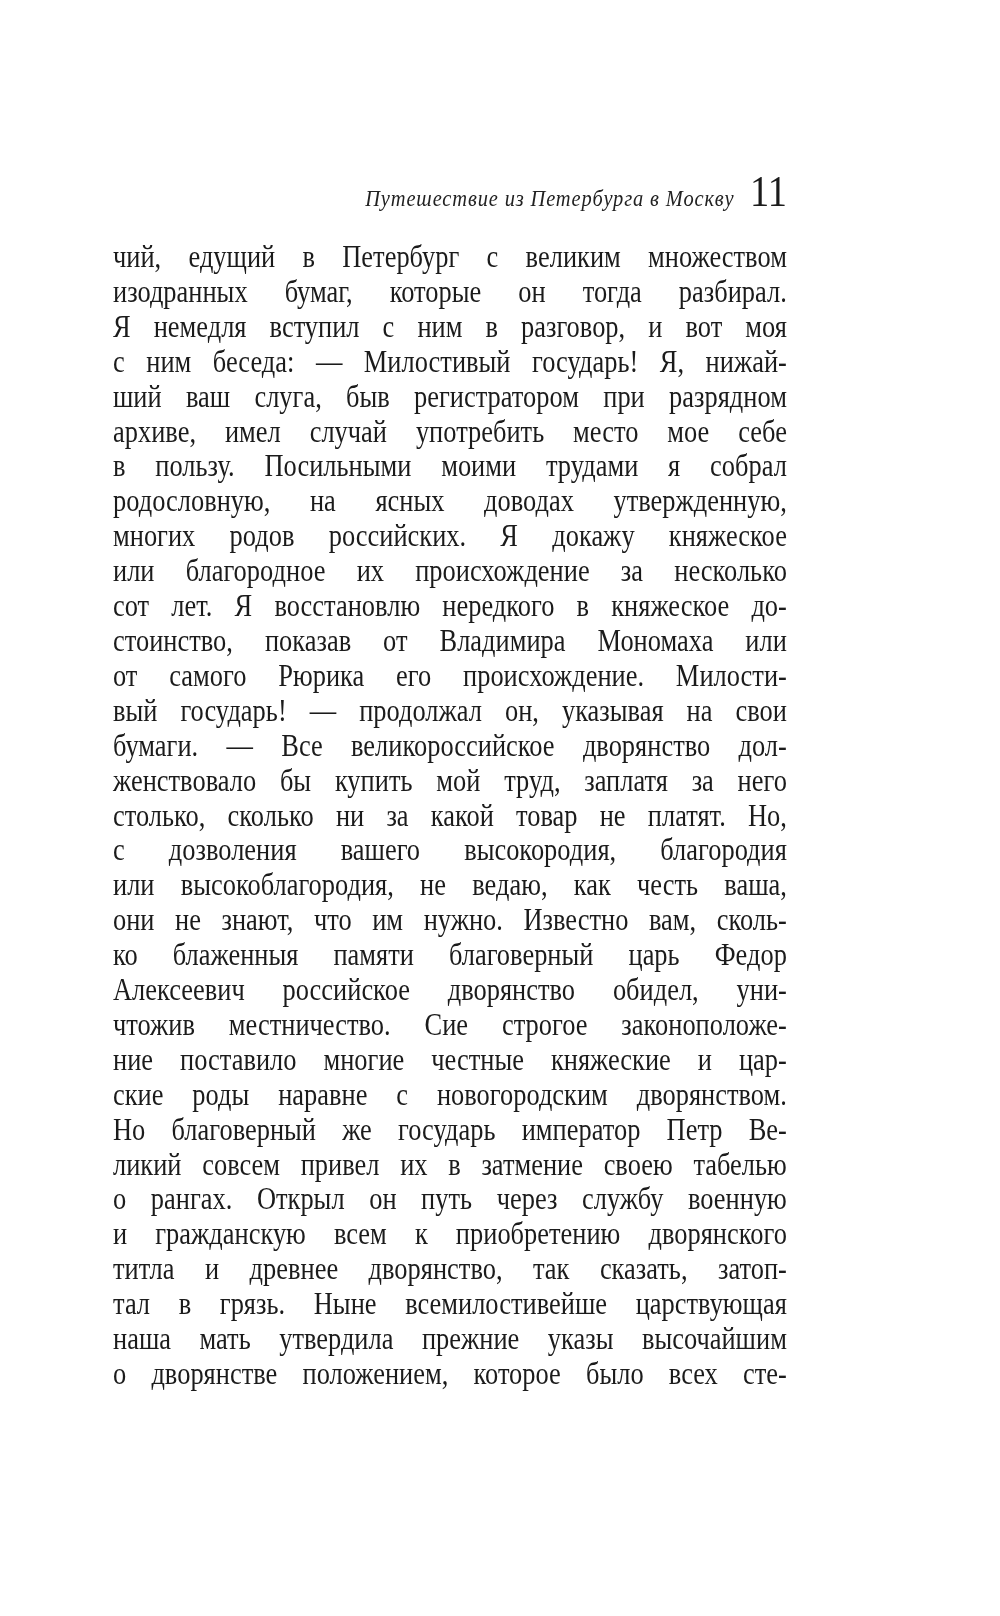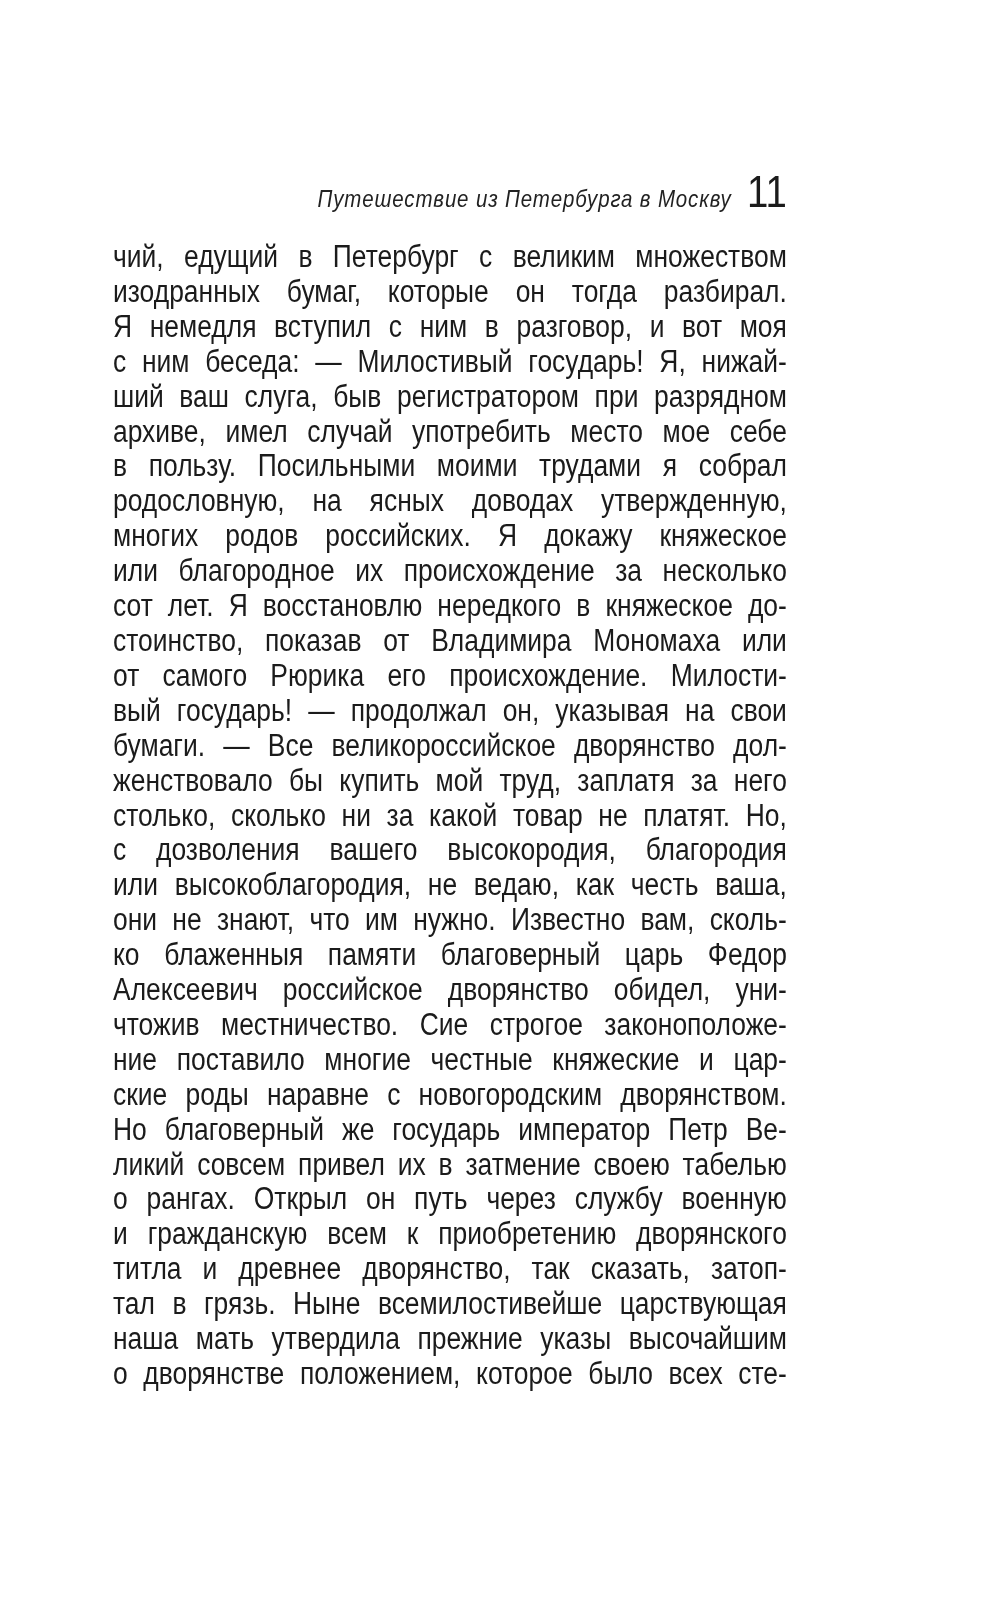--- a/index.html
+++ b/index.html
@@ -6,21 +6,21 @@
     margin: 0;
     padding: 0;
     background: #ffffff;
   }
   .page {
     position: relative;
     width: 1000px;
     height: 1616px;
     background: #ffffff;
     overflow: hidden;
-    font-family: Liberation Sans, sans-serif;
+    font-family: Liberation Serif, serif;
     color: #1b1b1b;
   }
   .header {
     position: absolute;
     top: 169px;
     left: 113px;
     width: 790px;
     transform: scaleX(0.853);
     transform-origin: 0 0;
     text-align: right;

